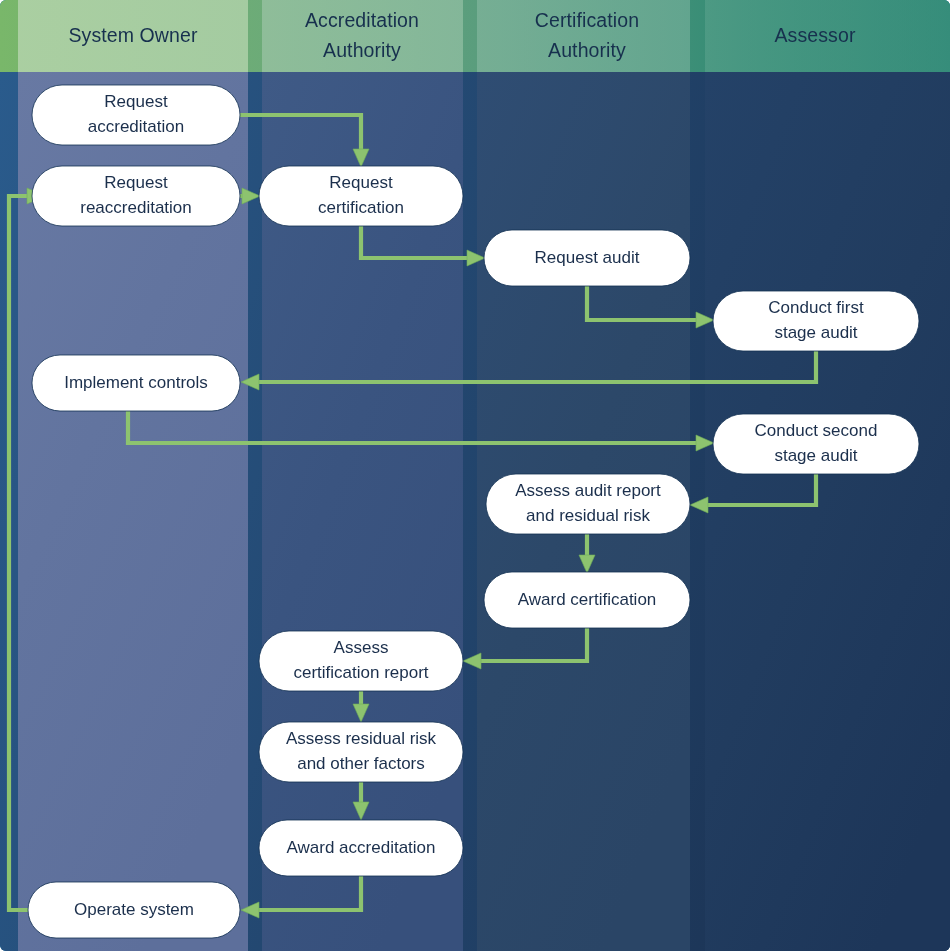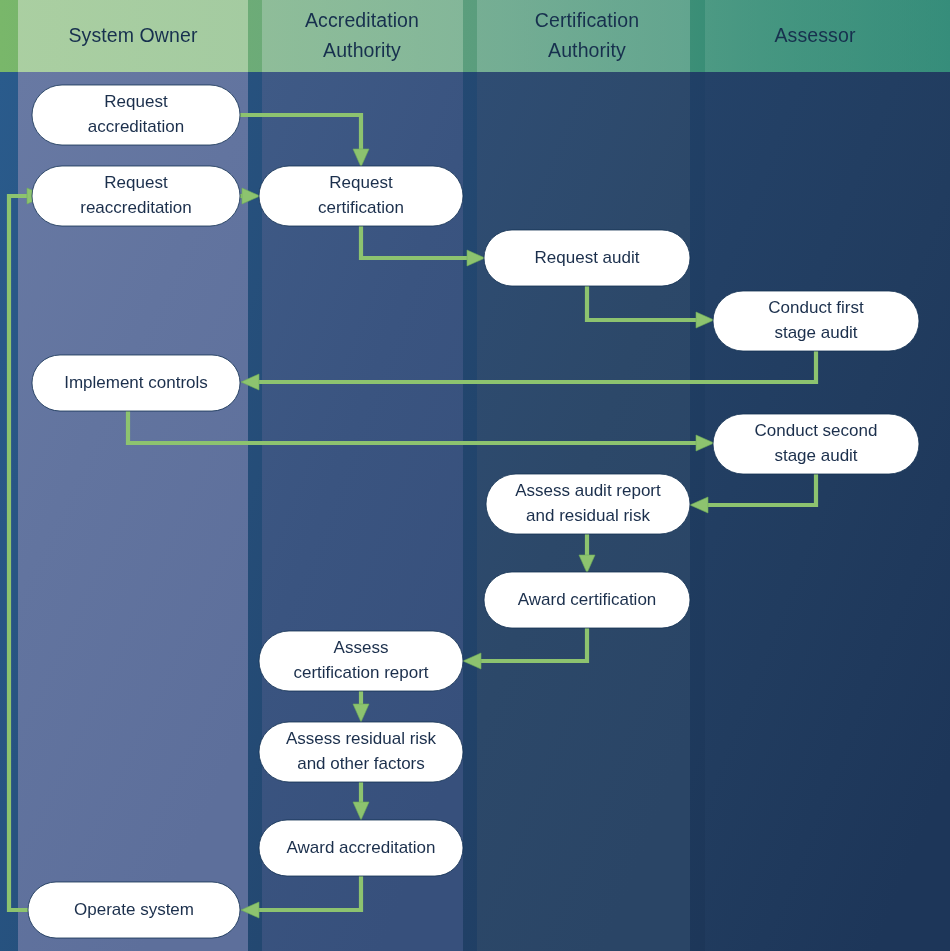--- a/index.html
+++ b/index.html
@@ -10,20 +10,21 @@
   }
   body {
     font-family: "Liberation Sans", sans-serif;
   }
   #diagram-root {
     position: relative;
     width: 950px;
     height: 951px;
     overflow: hidden;
     background: #0369a1;
+    border-radius: 6px;
   }
   #diagram-svg {
     position: absolute;
     top: 0;
     left: 0;
     width: 950px;
     height: 951px;
     display: block;
   }
   .lane-header-text {

